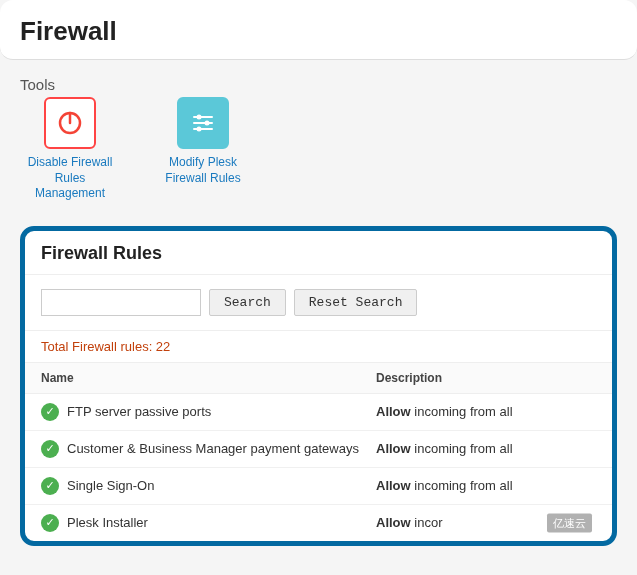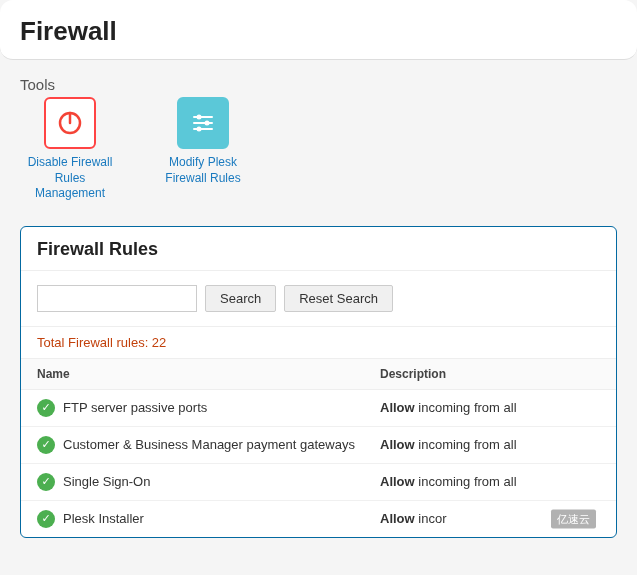--- a/index.html
+++ b/index.html
@@ -74,22 +74,22 @@
 
     .tool-label {
       font-size: 12px;
       color: #1a7abf;
       line-height: 1.3;
       text-align: center;
     }
 
     .firewall-rules-section {
       background: #fff;
-      border: 1px solid #0369a1;
-      border-radius: 6px;
+      border: 5px solid #0369a1;
+      border-radius: 14px;
       padding: 0;
     }
 
     .firewall-rules-title {
       font-size: 18px;
       font-weight: bold;
       color: #222;
       padding: 12px 16px 10px 16px;
       border-bottom: 1px solid #eee;
     }
@@ -111,20 +111,21 @@
     }
 
     .btn {
       padding: 5px 14px;
       font-size: 13px;
       border: 1px solid #ccc;
       background: #f0f0f0;
       cursor: pointer;
       border-radius: 2px;
       color: #333;
+      font-family: Liberation Mono, monospace;
     }
 
     .total-label {
       padding: 8px 16px;
       font-size: 13px;
       color: #c2410c;
       border-bottom: 1px solid #eee;
     }
 
     .table-header {

